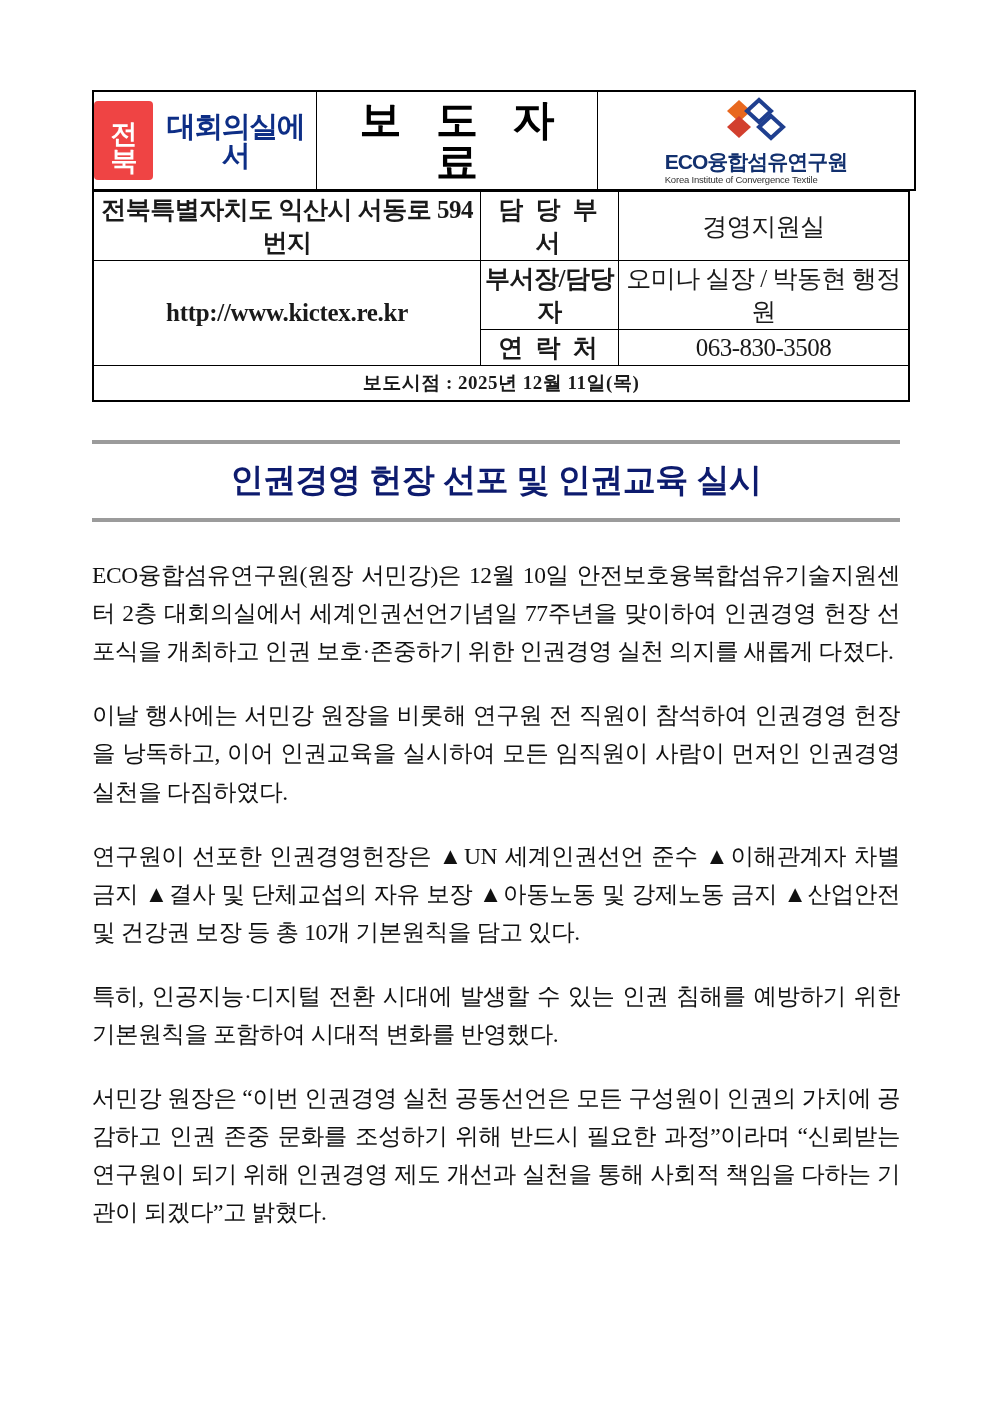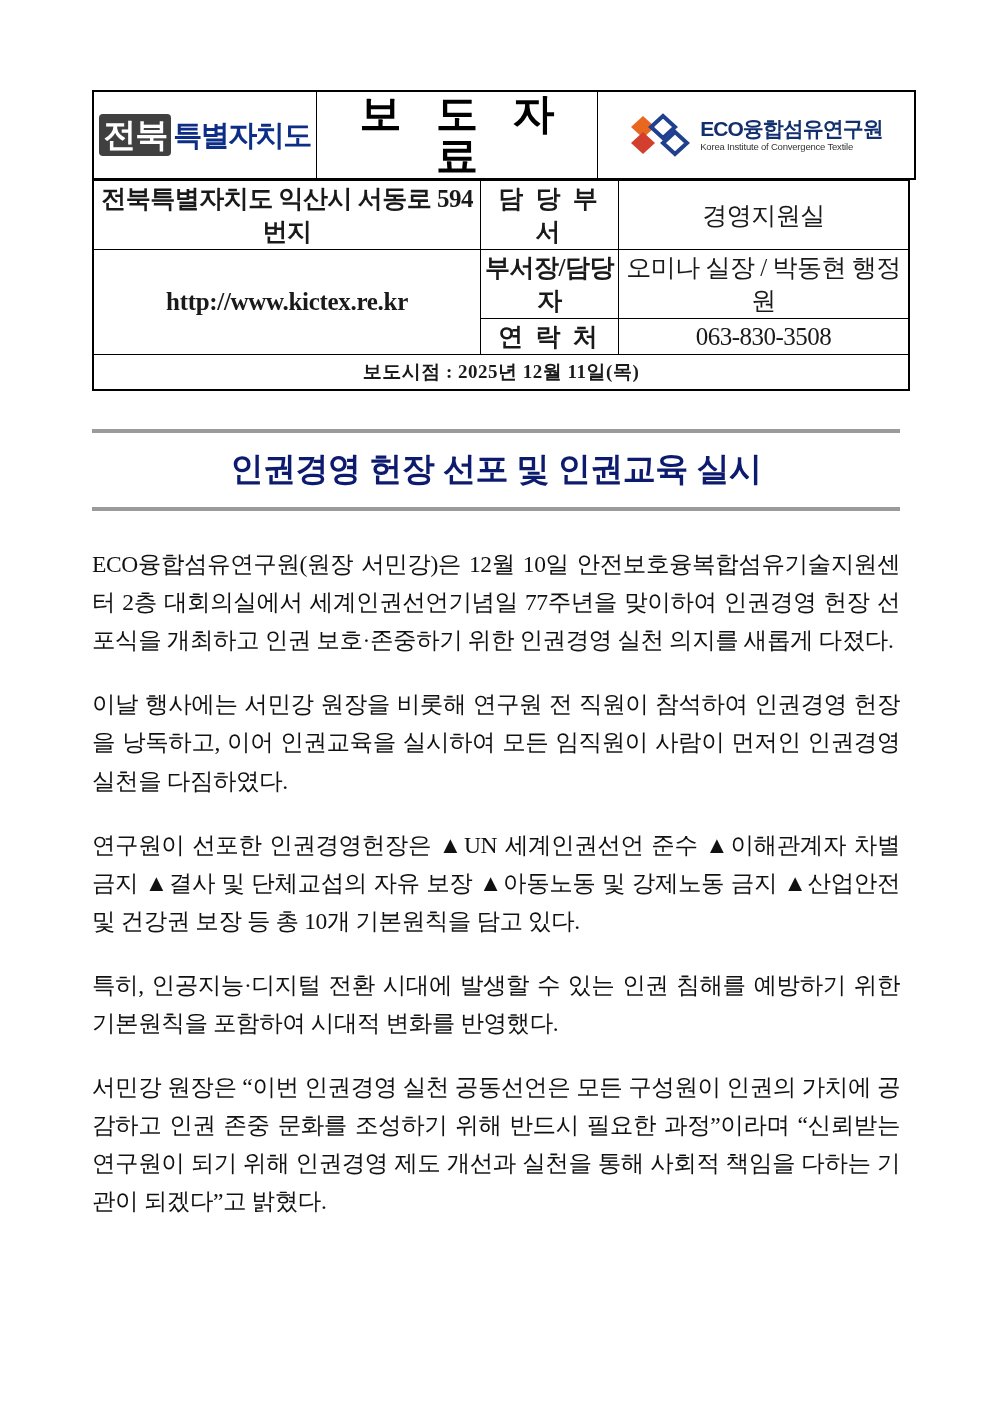--- a/index.html
+++ b/index.html
@@ -60,43 +60,44 @@
   
   .jb-logo {
     display: flex;
     align-items: center;
     justify-content: center;
     gap: 2px;
     line-height: 1;
   }
   .jb-badge {
     display: inline-block;
-    background: #404040;
+    background: #ef4444;
     color: #fff;
     font-family: "Liberation Sans", sans-serif;
     font-weight: bold;
-    font-size: 33px;
-    padding: 4px 4px 5px 4px;
+    font-size: 27px;
+    padding: 20px 4px 5px 4px;
     border-radius: 4px;
     letter-spacing: -1px;
   }
   .jb-text {
     font-family: "Liberation Sans", sans-serif;
     font-weight: bold;
     font-size: 29px;
     color: #0d2e86;
     letter-spacing: -1.5px;
   }
 
   
   .eco-logo {
     display: flex;
     align-items: center;
     justify-content: center;
     gap: 9px;
+    flex-direction: column;
   }
   .eco-mark {
     width: 62px;
     height: 46px;
     position: relative;
     flex: none;
   }
   .eco-text-wrap {
     text-align: left;
     line-height: 1.05;
@@ -186,21 +187,21 @@
 <body>
 
 <div class="page">
 
   <table class="header-table">
     <tbody>
         <tr>
       <td class="logo-cell">
         <div class="jb-logo">
           <span class="jb-badge">전북</span>
-          <span class="jb-text">특별자치도</span>
+          <span class="jb-text">대회의실에서</span>
         </div>
       </td>
       <td class="title-cell">
         <div class="doc-title">보 도 자 료</div>
       </td>
       <td class="eco-cell">
         <div class="eco-logo">
           <span class="eco-mark">
             <svg width="62" height="46" viewBox="0 0 62 46" xmlns="http://www.w3.org/2000/svg">
               <path d="M14 4 L26 15 L14 26 L2 15 Z" fill="#e8681f"></path>

